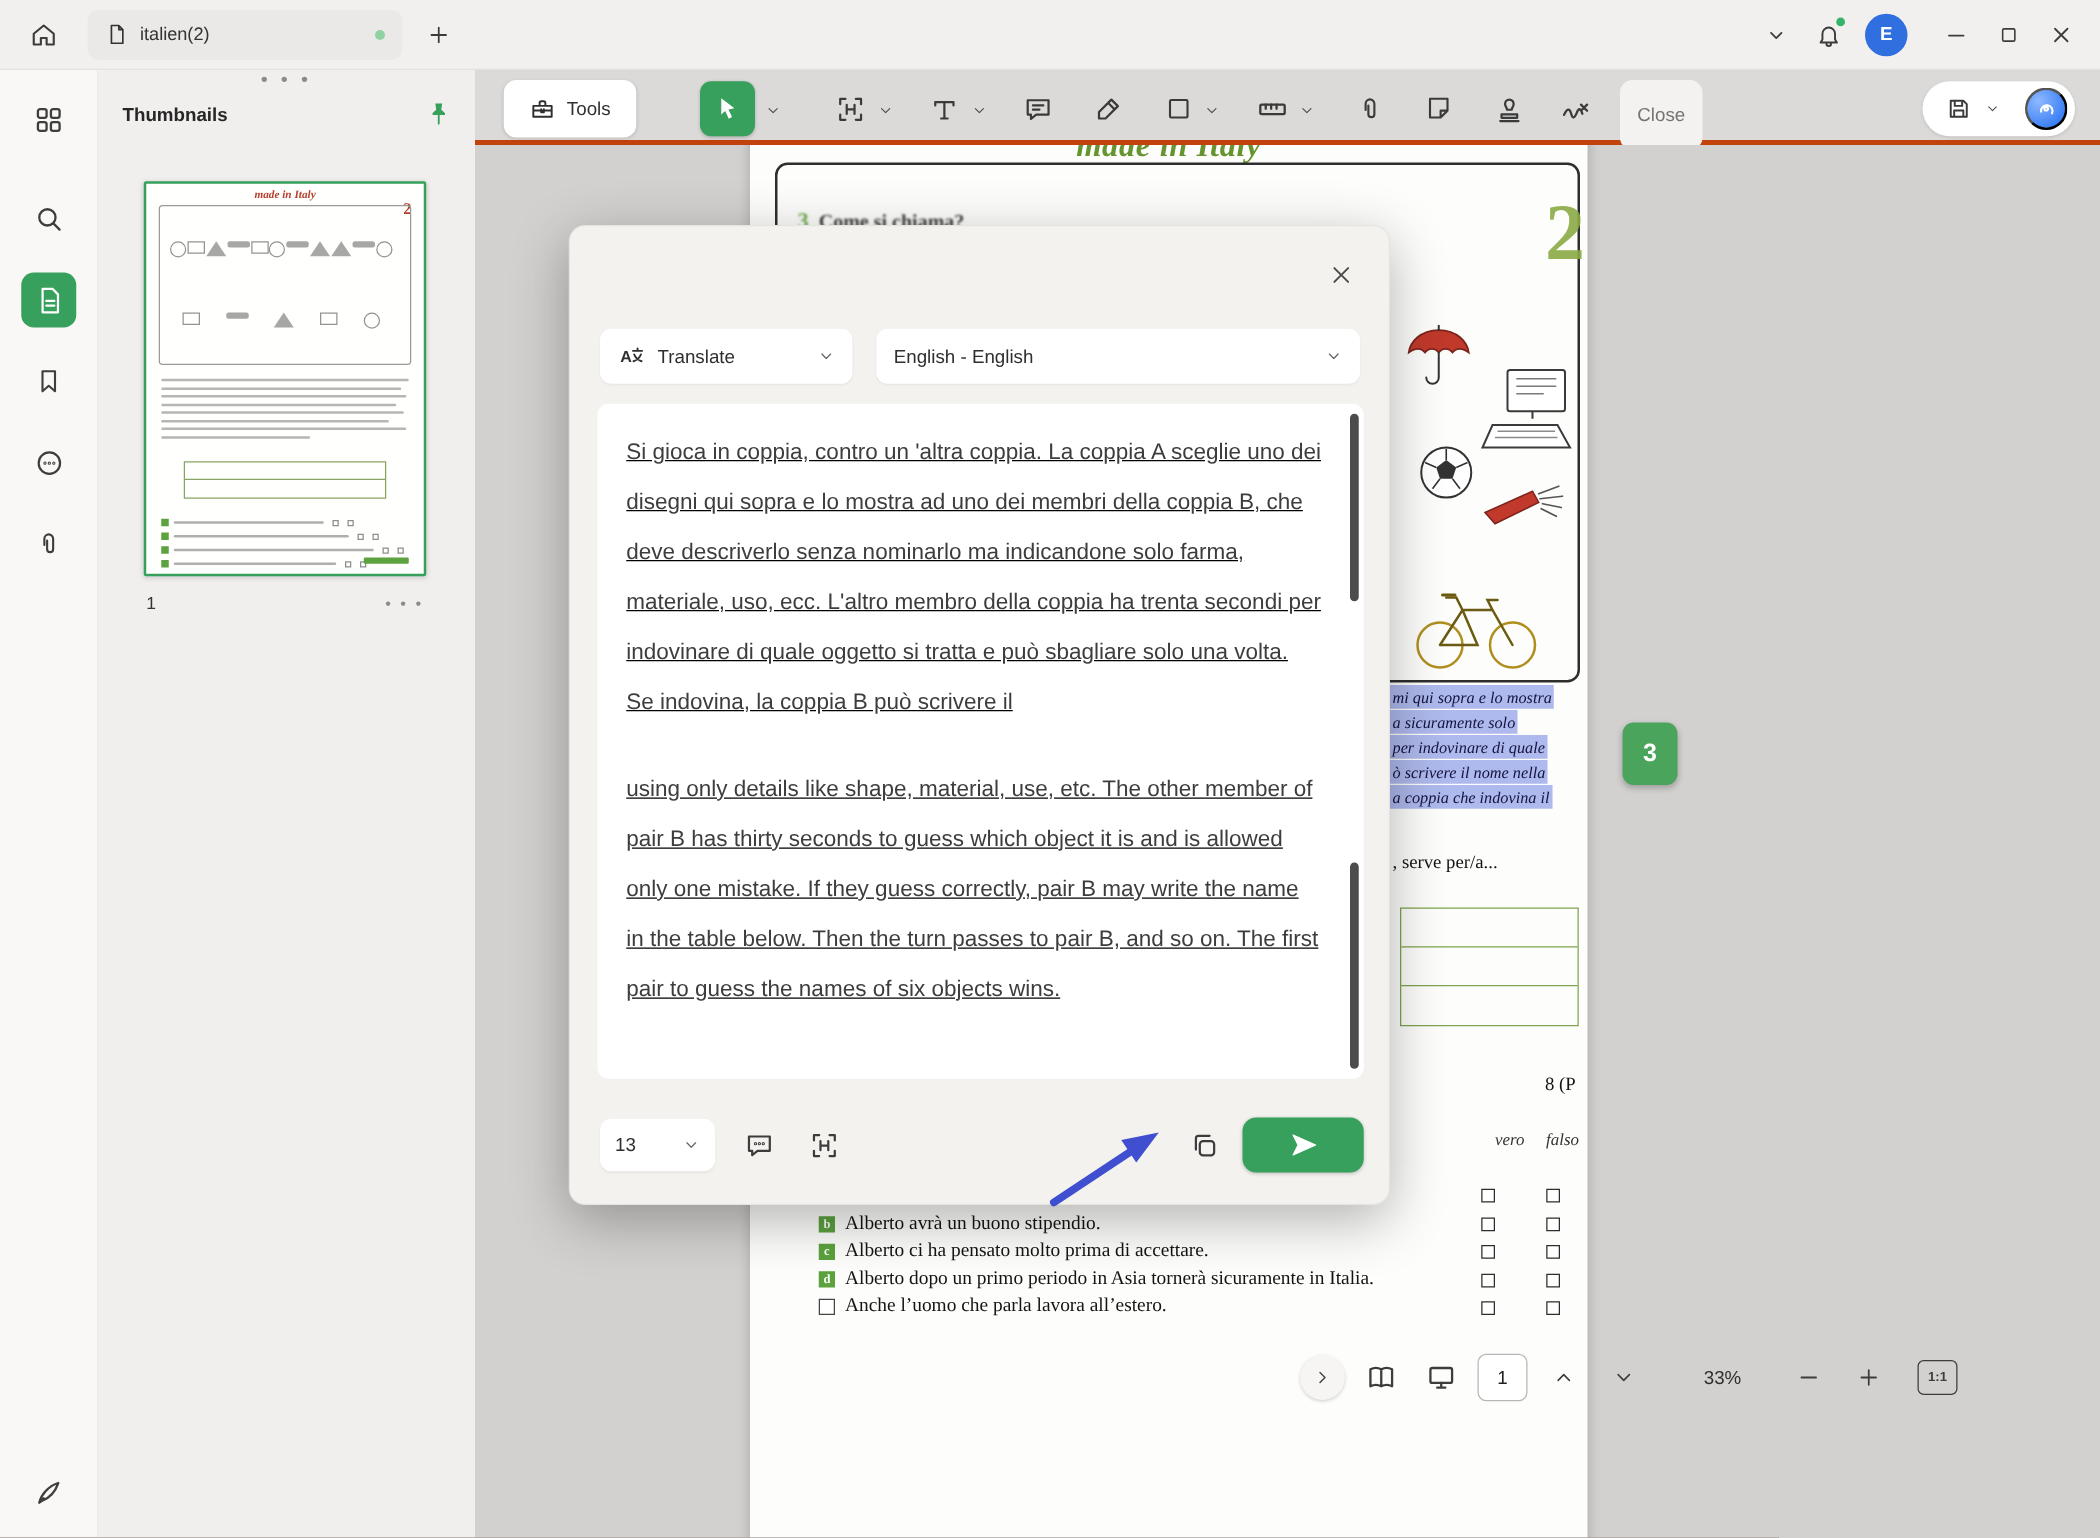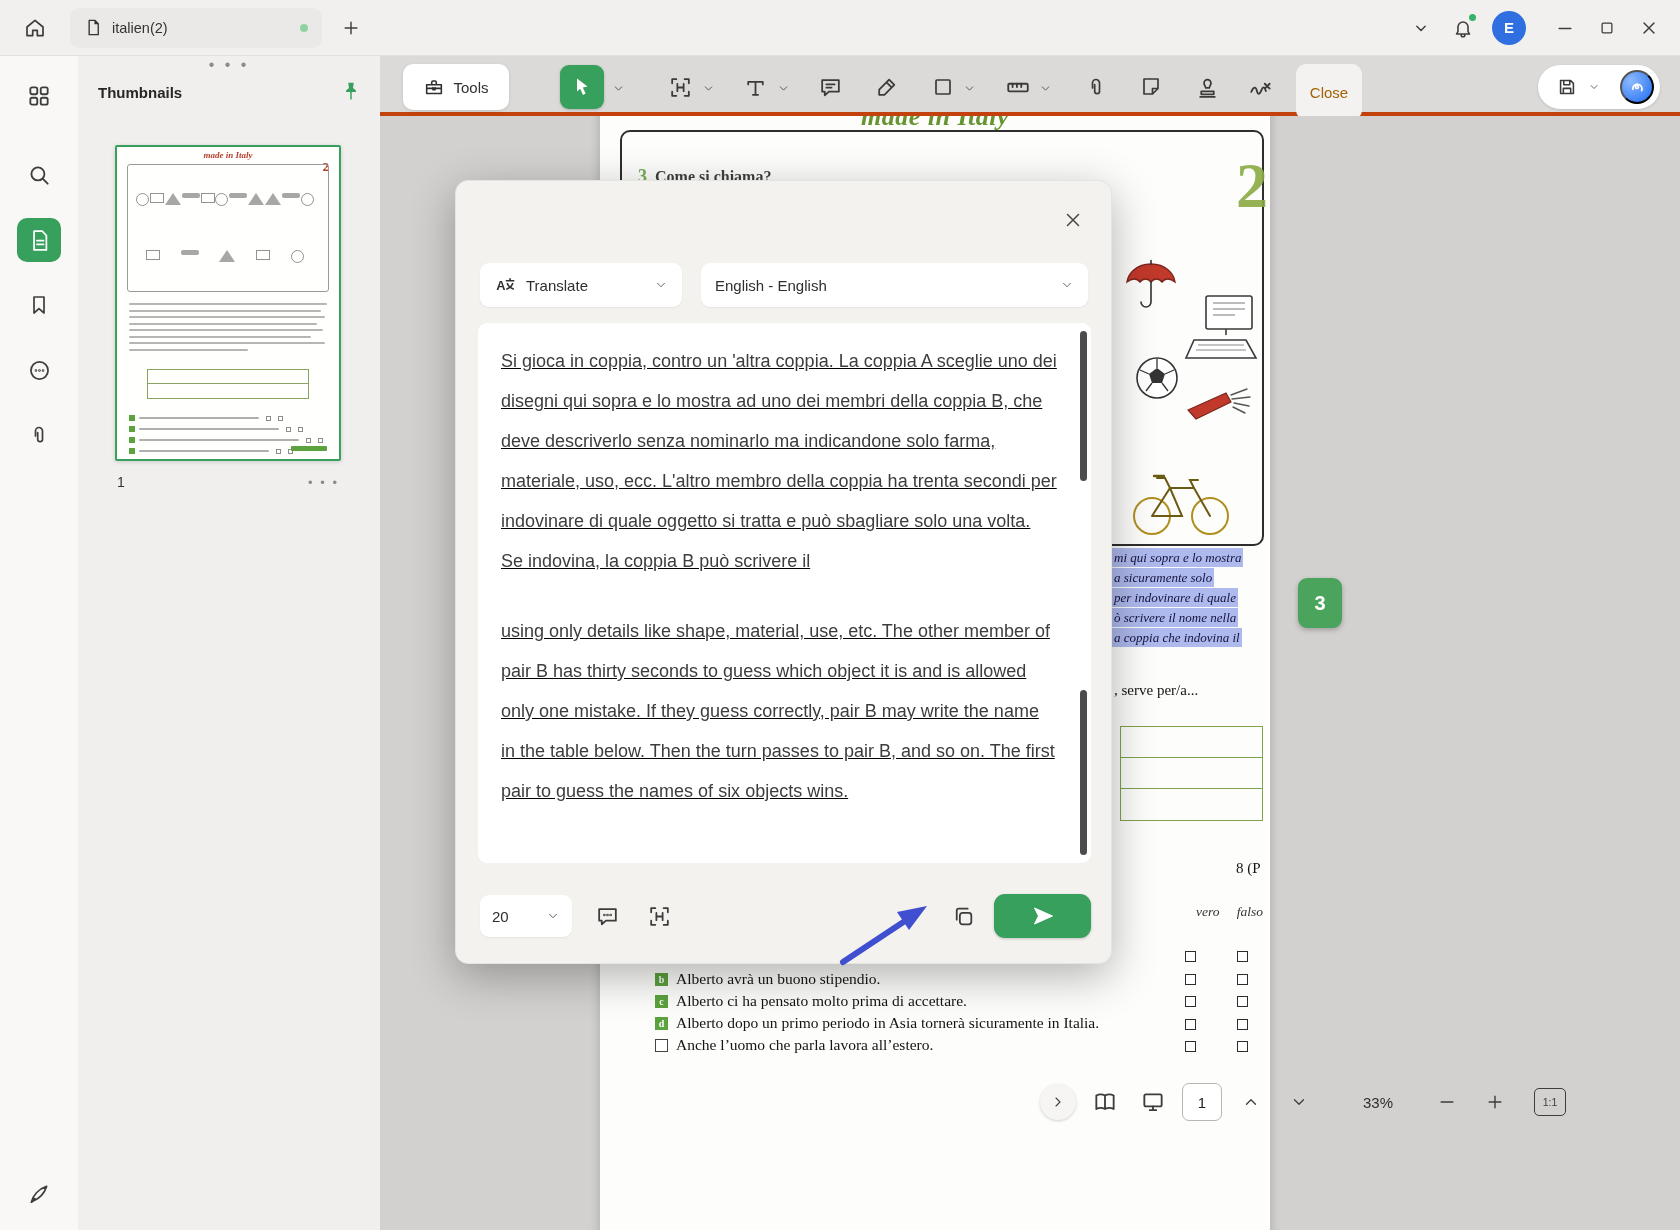--- a/index.html
+++ b/index.html
@@ -69,21 +69,21 @@
   .tools-btn { position:absolute; left:23px; top:8px; width:106px; height:46px; background:#fff; border:none;
                border-radius:10px; box-shadow:0 1px 3px rgba(0,0,0,.12); display:flex; align-items:center;
                justify-content:center; gap:8px; font-size:15px; color:#2f2f2f; cursor:pointer; }
   .sel-btn { position:absolute; left:180px; top:9px; width:44px; height:44px; background:#36a05c; border:none;
              border-radius:9px; display:flex; align-items:center; justify-content:center; cursor:pointer; box-shadow:0 1px 3px rgba(0,0,0,.2); }
   .tool-btn { position:absolute; top:13px; width:36px; height:36px; border:none; background:transparent; color:#3a3a3a;
               border-radius:8px; display:flex; align-items:center; justify-content:center; cursor:pointer; }
   .chev-btn { position:absolute; top:24px; width:16px; height:16px; border:none; background:transparent; color:#4c4c4c;
               display:flex; align-items:center; justify-content:center; cursor:pointer; }
   .close-btn { position:absolute; left:916px; top:8px; width:66px; height:56px; border:none; background:#f3f2f0;
-               border-radius:10px; font-size:15px; color:#a16207; cursor:pointer; }
+               border-radius:10px; font-size:15px; color:#737373; cursor:pointer; }
   .save-pill { position:absolute; right:20px; top:9px; height:44px; width:122px; background:#fff; border-radius:22px;
                box-shadow:0 1px 3px rgba(0,0,0,.12); display:flex; align-items:center; padding:0 6px 0 14px; gap:5px; }
   .ai-circle { width:34px; height:34px; border-radius:50%; margin-left:auto;
                background:radial-gradient(circle at 30% 30%, #8db9ff, #1f6cf0); display:flex; align-items:center;
                justify-content:center; cursor:pointer; }
 
   
   .canvas { position:absolute; top:116px; left:380px; right:0; bottom:0; background:#d3d1cf; overflow:hidden; }
   .page { position:absolute; left:220px; top:-20px; width:670px; height:1180px; background:#fdfdfb;
           box-shadow:0 2px 10px rgba(0,0,0,.2); overflow:hidden; }
@@ -123,21 +123,21 @@
   
   .statusbar { position:absolute; left:660px; top:964px; height:44px; display:flex; align-items:center; gap:10px; }
   .st-circle { width:36px; height:36px; border-radius:50%; background:#f6f5f3; border:none; color:#444;
                box-shadow:0 1px 3px rgba(0,0,0,.18); display:flex; align-items:center; justify-content:center; cursor:pointer; }
   .st-btn { width:38px; height:38px; border:none; background:transparent; color:#3d3d3d; display:flex;
             align-items:center; justify-content:center; cursor:pointer; border-radius:8px; }
   .page-input { width:40px; height:38px; border:1px solid #b9b7b4; border-radius:7px; background:#fff;
                 text-align:center; font-size:15px; color:#222; }
   .zoom-label { font-size:15px; color:#2e2e2e; min-width:44px; text-align:center; }
   .fit-btn { width:32px; height:28px; border:1.6px solid #3d3d3d; border-radius:5px; background:transparent;
-             font-size:10.5px; font-weight:normal; color:#3d3d3d; cursor:pointer; }
+             font-size:10.5px; font-weight:bold; color:#3d3d3d; cursor:pointer; }
 
   
   .modal { position:absolute; left:75px; top:64px; width:657px; height:784px; background:#f4f2ef;
            border:1px solid #e6e4e1; border-radius:13px; box-shadow:0 12px 45px rgba(0,0,0,.30); z-index:5; }
   .modal-close { position:absolute; top:25px; right:24px; width:28px; height:28px; border:none; background:transparent;
                  color:#4a4a4a; cursor:pointer; display:flex; align-items:center; justify-content:center; }
   .dd { position:absolute; top:82px; height:44px; background:#fff; border-radius:9px; display:flex; align-items:center;
         padding:0 14px; gap:10px; font-size:15px; color:#2f2f2f; cursor:pointer; box-shadow:0 1px 2px rgba(0,0,0,.06); }
   .dd .dd-chev { margin-left:auto; color:#666; }
   .dd-mode { left:24px; width:202px; }
@@ -640,21 +640,21 @@
         <div class="pane">
           <div class="pane-text">using only details like shape, material, use, etc. The other member of pair B has thirty seconds to guess which object it is and is allowed only one mistake. If they guess correctly, pair B may write the name in the table below. Then the turn passes to pair B, and so on. The first pair to guess the names of six objects wins.</div>
           <div class="sb-track">
             <div class="sb-thumb" style="bottom:4px;height:165px"></div>
           </div>
         </div>
       </div>
 
       <div class="modal-foot">
         <div class="size-dd">
-          <span>20</span>
+          <span>13</span>
           <svg class="ic dd-chev" width="14" height="14" viewBox="0 0 24 24">
               <path d="M6 9 L12 15 L18 9"></path>
             </svg>
         </div>
         <button class="foot-icon" style="margin-left:16px">
           <svg class="ic" width="25" height="25" viewBox="0 0 24 24">
               <path d="M4 5 h16 v11 h-9.5 l-4 3.4 v-3.4 H4 Z"></path>
               <circle cx="9" cy="10.5" r="0.4"></circle>
               <circle cx="12" cy="10.5" r="0.4"></circle>
               <circle cx="15" cy="10.5" r="0.4"></circle>

